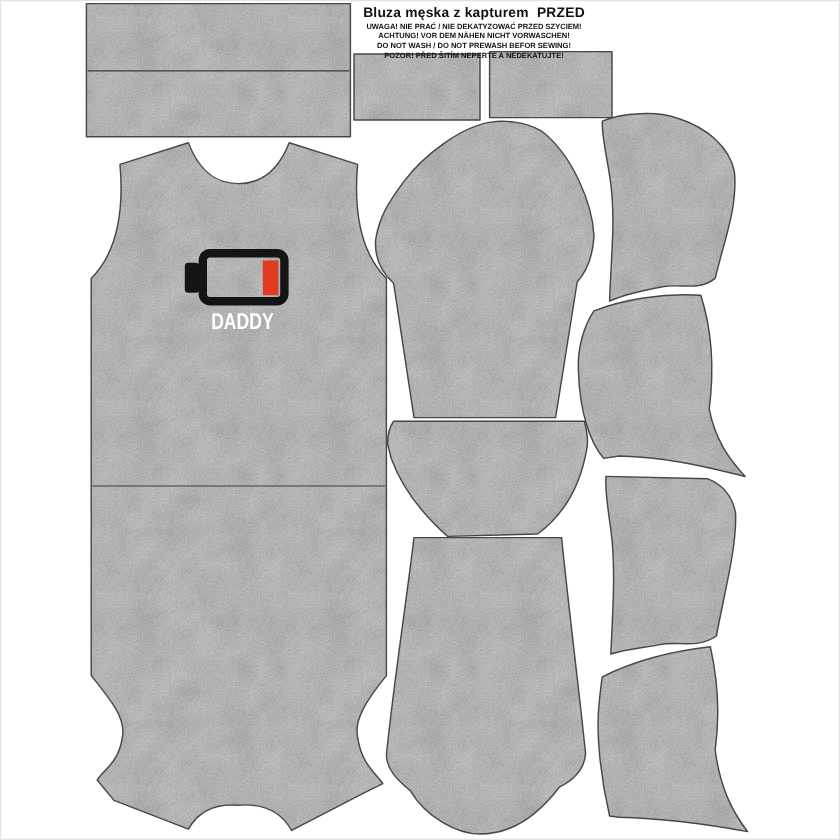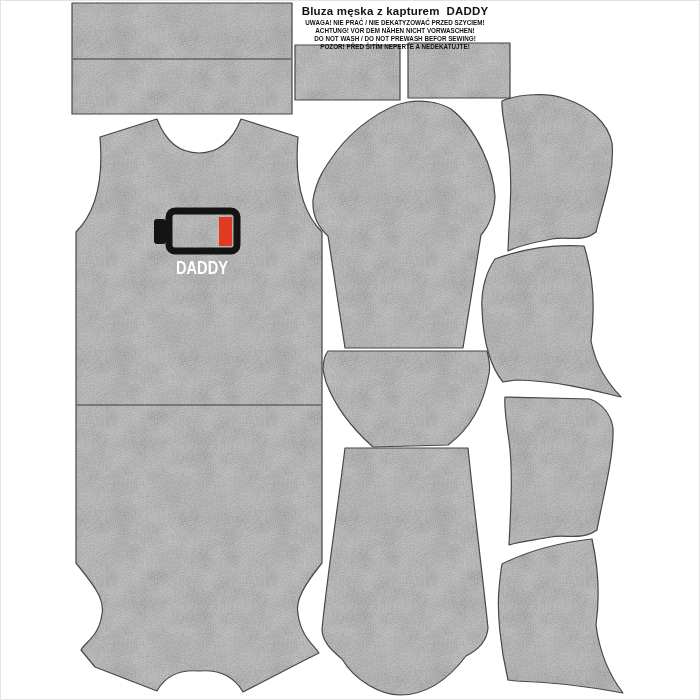--- a/index.html
+++ b/index.html
@@ -151,19 +151,19 @@
 
     <g>
       <rect x="154" y="219" width="12" height="25" rx="3" fill="#141414"></rect>
       <rect x="169" y="211" width="68" height="40" rx="6" fill="none" stroke-width="7" stroke="#141414"></rect>
       <rect x="219" y="217" width="13" height="29" fill="#e03a20"></rect>
     </g>
     <text x="202" y="274" text-anchor="middle" font-family="Liberation Sans, sans-serif" font-size="19" font-weight="bold" textLength="52" lengthAdjust="spacingAndGlyphs" fill="#ffffff">DADDY</text>
   </svg>
 
   <div class="header-block">
-    <div class="header-title">Bluza męska z kapturem  DADDY</div>
+    <div class="header-title">Bluza męska z kapturem  PRZED</div>
     <div class="warning-line">UWAGA! NIE PRAĆ / NIE DEKATYZOWAĆ PRZED SZYCIEM!</div>
     <div class="warning-line">ACHTUNG! VOR DEM NÄHEN NICHT VORWASCHEN!</div>
     <div class="warning-line">DO NOT WASH / DO NOT PREWASH BEFOR SEWING!</div>
     <div class="warning-line">POZOR! PŘED ŠITÍM NEPERTE A NEDEKATUJTE!</div>
   </div>
 </div>
 
 </body></html>

